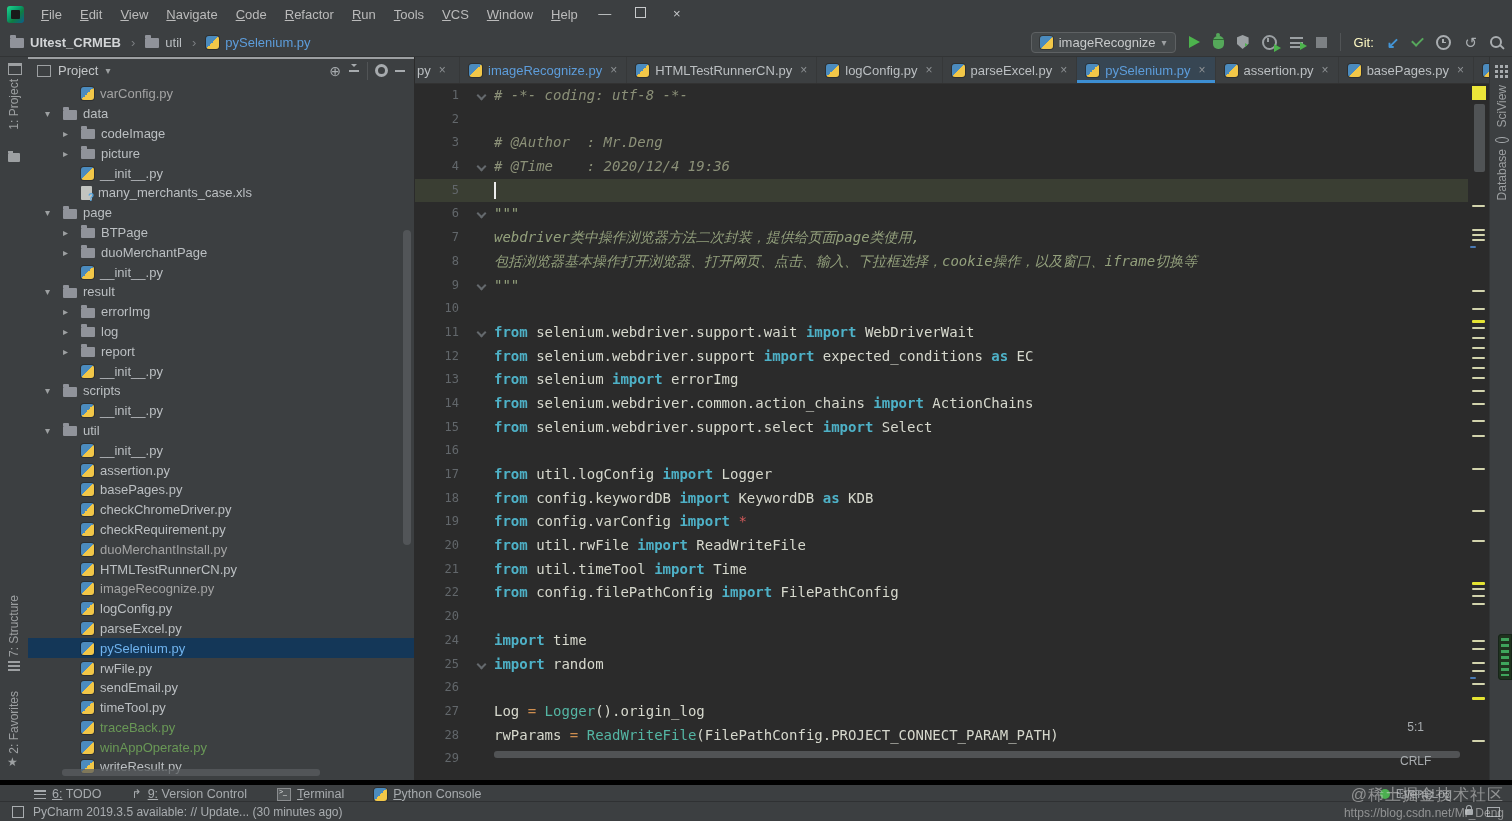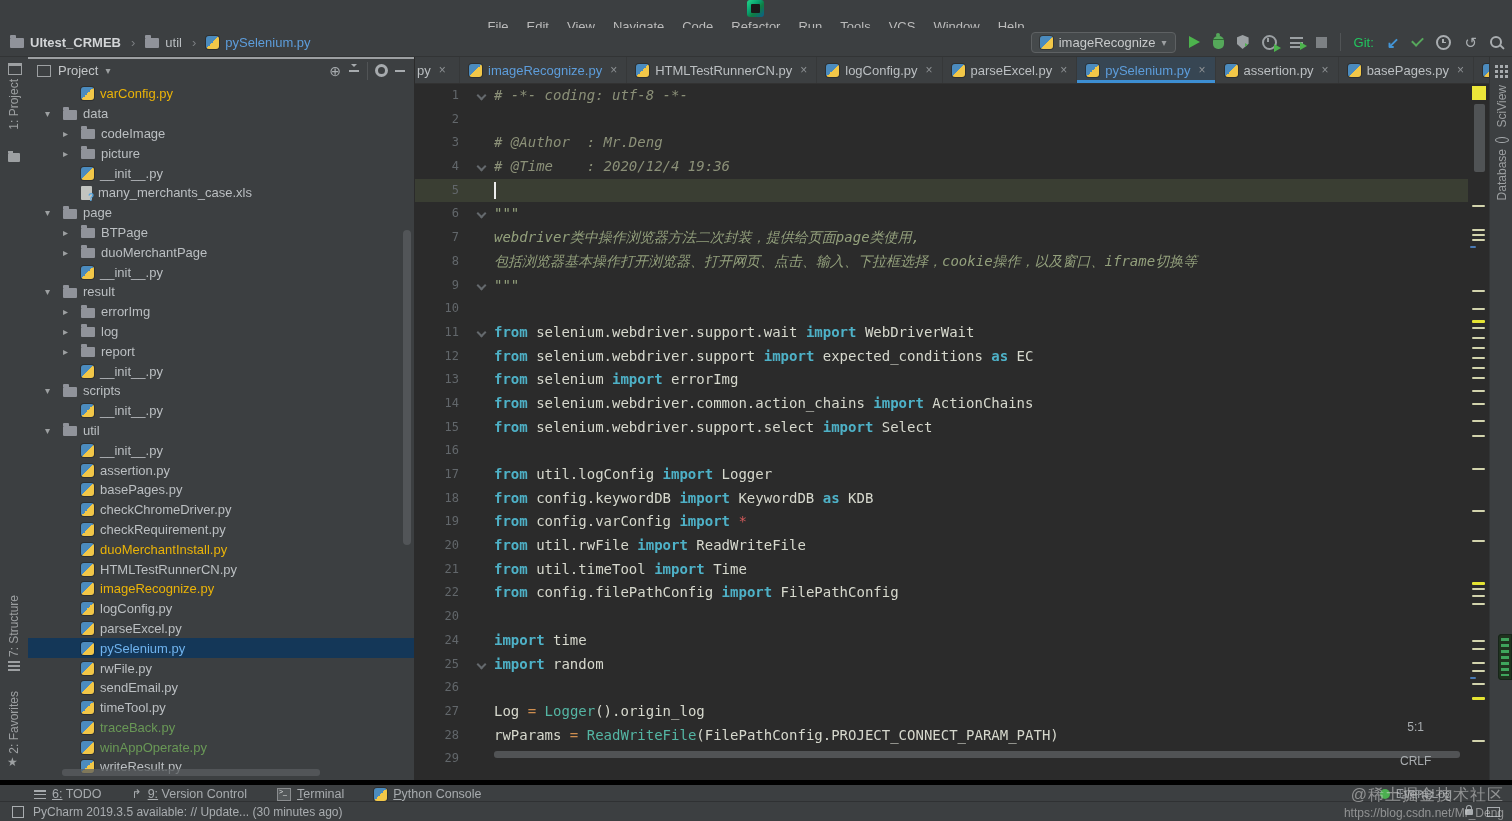--- a/index.html
+++ b/index.html
@@ -1,21 +1,21 @@
 <!DOCTYPE html>
 <html><head>
 <meta charset="utf-8">
 <style>
   html,body{margin:0;padding:0;background:#202020;}
   #root{position:relative;width:1512px;height:821px;background:#3c3f41;overflow:hidden;
         font-family:"Liberation Sans",sans-serif;color:#bbbbbb;-webkit-font-smoothing:antialiased;}
 
   
   #titlebar{position:absolute;top:0;left:0;right:0;height:28px;display:flex;align-items:center;
-            background:#3c3f41;border-bottom:1px solid #343637;flex-direction:column;}
+            background:#3c3f41;border-bottom:1px solid #343637;}
   #pc-logo{width:17px;height:17px;margin:0 8px 0 7px;border-radius:3px;
            background:linear-gradient(135deg,#21d789 0%,#089e6e 40%,#107c41 60%,#0b5e8e 100%);
            position:relative;flex:none;}
   #pc-logo::after{content:"";position:absolute;inset:4px;background:#1a1a1a;border-radius:1px;}
   .menu-item{padding:0 9px;font-size:13px;color:#bbbbbb;cursor:default;display:inline-block;}
   .menu-item::first-letter{text-decoration:underline;}
   #win-title{flex:1;margin-left:14px;font-size:13px;color:#9da0a2;white-space:nowrap;
              overflow:hidden;text-overflow:ellipsis;}
   .win-ctl{width:36px;text-align:center;color:#c7c9cb;font-size:13px;line-height:28px;}
   .box-ico{display:inline-block;width:9px;height:9px;border:1px solid #c7c9cb;}
@@ -25,21 +25,21 @@
           padding:0 10px;background:#3c3f41;border-bottom:1px solid #323435;box-sizing:border-box;}
   .crumb{display:flex;align-items:center;gap:6px;font-size:13px;color:#bbbfc2;}
   .crumb-sep{color:#7c7f82;margin:0 4px;font-size:13px;}
   .crumb-bold{font-weight:bold;color:#d3d5d7;}
   .crumb-blue{color:#5d9ddb;}
   #nav-right{margin-left:auto;display:flex;align-items:center;gap:13px;}
   #run-config{display:flex;align-items:center;gap:6px;padding:2px 8px;border:1px solid #5e6163;
               border-radius:4px;background:#45494b;font-size:13px;color:#c8cacb;}
   .dd-arrow{color:#9da0a2;font-size:10px;}
   .tb-sep{width:1px;height:18px;background:#515456;}
-  .git-lbl{font-size:13px;color:#22c55e;}
+  .git-lbl{font-size:13px;color:#fef9c3;}
 
   
   .play-ico{width:0;height:0;border-left:11px solid #4db34d;border-top:6.5px solid transparent;border-bottom:6.5px solid transparent;}
   .stop-ico{width:11px;height:11px;background:#7d8184;}
   .bug-ico{width:11px;height:13px;background:#55a85a;border-radius:5px;position:relative;}
   .bug-ico::before{content:"";position:absolute;top:-3px;left:3.5px;width:4px;height:4px;background:#55a85a;border-radius:50%;}
   .bug-ico::after{content:"";position:absolute;top:3px;left:0;right:0;height:1.5px;background:#2f6d33;}
   .shield-ico{width:12px;height:14px;background:#9ba0a3;position:relative;
               clip-path:polygon(50% 0,100% 18%,100% 62%,50% 100%,0 62%,0 18%);}
   .mini-play{position:absolute;right:-3px;bottom:-2px;width:0;height:0;
@@ -82,21 +82,21 @@
   #tree{position:absolute;top:27px;left:0;right:0;bottom:0;overflow:hidden;}
   .trow{display:flex;align-items:center;height:19.8px;font-size:13px;color:#bbbfc2;white-space:nowrap;cursor:default;}
   .trow.selected{background:#143758;}
   .tarrow{width:18px;flex:none;color:#9da0a2;font-size:10px;text-align:left;}
   .ticon{flex:none;margin-right:6px;}
   .pyico{width:13px;height:13px;border-radius:3px;background:linear-gradient(135deg,#4b8bbe 50%,#f2c748 50%);box-shadow:0 0 0 1px rgba(0,0,0,.25);}
   .folder{width:14px;height:10px;background:#90939a;border-radius:1px;position:relative;margin-top:2px;}
   .folder::before{content:"";position:absolute;top:-3px;left:0;width:6px;height:3px;background:#90939a;border-radius:1px 1px 0 0;}
   .pageico{width:11px;height:14px;background:#c2c4c0;border-radius:1px;position:relative;}
   .pageico::after{content:"?";position:absolute;right:-2px;bottom:-3px;color:#58a6e0;font-size:10px;font-weight:bold;}
-  .t-blue{color:#eab308;}
+  .t-blue{color:#a3a3a3;}
   .t-green{color:#699856;}
   .t-sel{color:#6fb3ef;}
   #proj-vscroll{position:absolute;right:3px;top:173px;width:8px;height:315px;background:#5a5e60;border-radius:4px;opacity:.75;}
   #proj-hscroll{position:absolute;left:34px;bottom:4px;width:258px;height:7px;background:#5a5e60;border-radius:3px;opacity:.75;}
 
   
   #editor{position:absolute;left:415px;top:57px;right:22px;bottom:41px;background:#2b2b2b;}
   #tabbar{height:27px;background:#3c3f41;border-bottom:1px solid #323232;display:flex;align-items:stretch;box-sizing:border-box;}
   .tab{display:flex;align-items:center;gap:6px;padding:0 9px;border-right:1px solid #363839;font-size:13px;color:#bbbfc2;cursor:default;flex:none;}
   .tab .close{color:#8d9194;font-size:12px;margin-left:2px;}

